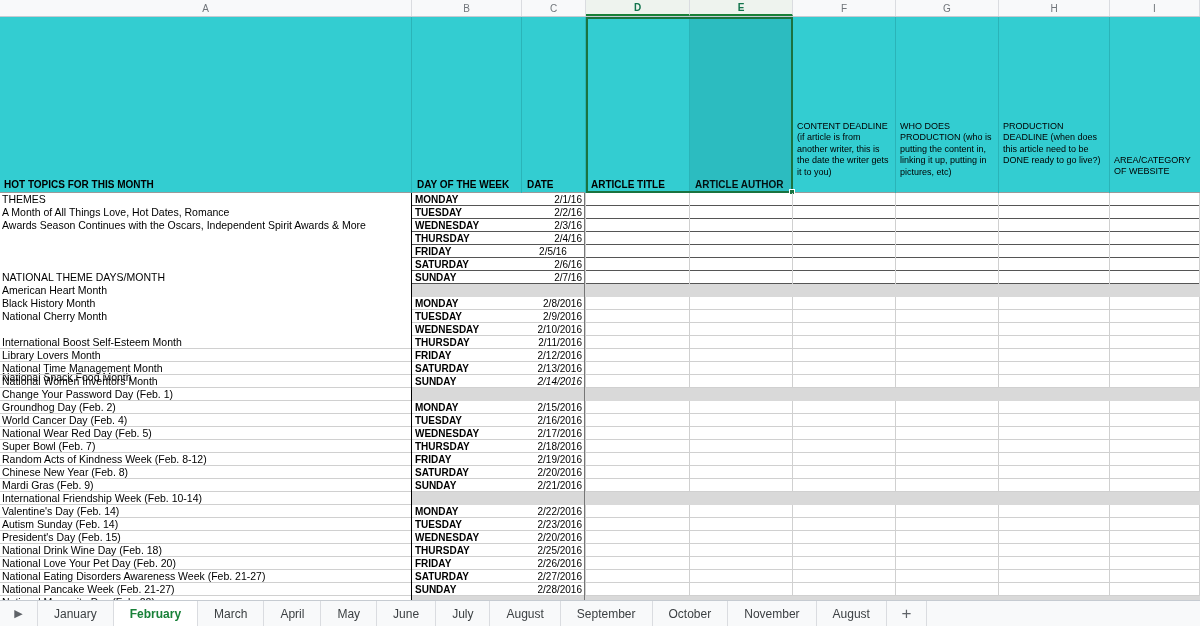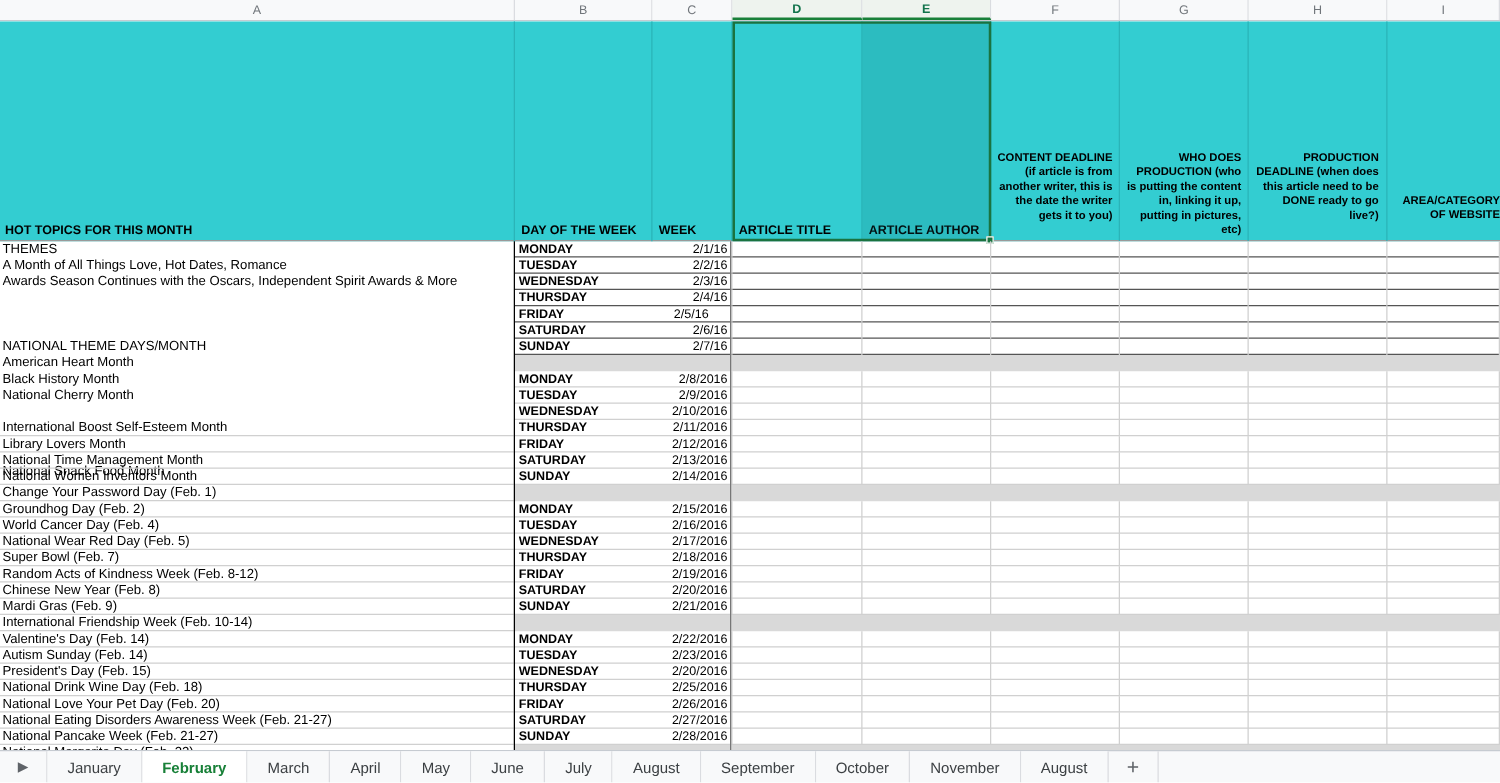--- a/index.html
+++ b/index.html
@@ -59,25 +59,24 @@
   }
   .teal-sep {
     position: absolute; top: 0; width: 1px; height: 176px;
     background: #2ab4b8;
   }
 
   
   .wrap-head {
     position: absolute;
     font-size: 9px;
-    font-weight: bold;
+    font-weight: normal;
     color: #000;
     line-height: 11.4px;
     padding: 0 3px;
-    text-align: right;
   }
 
   
   .head-label {
     position: absolute;
     height: 17px;
     line-height: 17px;
     font-size: 10px;
     font-weight: bold;
     color: #000;
@@ -207,21 +206,21 @@
     <div class="teal-sep" style="left:998px"></div>
     <div class="teal-sep" style="left:1109px"></div>
 
     <div class="wrap-head" style="left:794px; top:104px; width:99px;">CONTENT DEADLINE (if article is from another writer, this is the date the writer gets it to you)</div>
     <div class="wrap-head" style="left:897px; top:104px; width:99px;">WHO DOES PRODUCTION (who is putting the content in, linking it up, putting in pictures, etc)</div>
     <div class="wrap-head" style="left:1000px; top:104px; width:106px;">PRODUCTION DEADLINE (when does this article need to be DONE ready to go live?)</div>
     <div class="wrap-head" style="left:1111px; top:138px; width:92px;">AREA/CATEGORY OF WEBSITE</div>
 
     <div class="head-label" style="left:0px;   top:159px;">HOT TOPICS FOR THIS MONTH</div>
     <div class="head-label" style="left:413px; top:159px;">DAY OF THE WEEK</div>
-    <div class="head-label" style="left:523px; top:159px;">WEEK</div>
+    <div class="head-label" style="left:523px; top:159px;">DATE</div>
     <div class="head-label" style="left:587px; top:159px;">ARTICLE TITLE</div>
     <div class="head-label" style="left:691px; top:159px;">ARTICLE AUTHOR</div>
 
     <div class="sel-fill" style="left:690px; top:0px; width:103px; height:176px;"></div>
     <div class="sel-box" style="left:586px; top:0px; width:207px; height:176px;"></div>
     <div class="sel-handle" style="left:789px; top:172px;"></div>
 
     <div id="cells">
         <div class="cell a bold" style="top: 176px; left: 2px; width: 408px;">THEMES</div>
         <div class="cell a" style="top: 189px; left: 2px; width: 408px;">A Month of All Things Love, Hot Dates, Romance</div>
@@ -397,21 +396,21 @@
         <div class="cell date" style="top: 345px; left: 524px; width: 58px; text-align: right;">2/13/2016</div>
         <div class="rowline" style="top: 357px; left: 412px; width: 788px;"></div>
         <div style="position: absolute; top: 345px; left: 585px; width: 1px; height: 13px; background: rgb(208, 208, 208);"></div>
         <div style="position: absolute; top: 345px; left: 689px; width: 1px; height: 13px; background: rgb(208, 208, 208);"></div>
         <div style="position: absolute; top: 345px; left: 792px; width: 1px; height: 13px; background: rgb(208, 208, 208);"></div>
         <div style="position: absolute; top: 345px; left: 895px; width: 1px; height: 13px; background: rgb(208, 208, 208);"></div>
         <div style="position: absolute; top: 345px; left: 998px; width: 1px; height: 13px; background: rgb(208, 208, 208);"></div>
         <div style="position: absolute; top: 345px; left: 1109px; width: 1px; height: 13px; background: rgb(208, 208, 208);"></div>
         <div style="position: absolute; top: 345px; left: 1199px; width: 1px; height: 13px; background: rgb(208, 208, 208);"></div>
         <div class="cell day" style="top: 358px; left: 415px; width: 104px;">SUNDAY</div>
-        <div class="cell date" style="top: 358px; left: 524px; width: 58px; text-align: right;">2/14/2016</div>
+        <div class="cell date" style="top: 358px; left: 524px; width: 58px; text-align: right; font-style: italic;">2/14/2016</div>
         <div class="rowline" style="top: 370px; left: 412px; width: 788px;"></div>
         <div style="position: absolute; top: 358px; left: 585px; width: 1px; height: 13px; background: rgb(208, 208, 208);"></div>
         <div style="position: absolute; top: 358px; left: 689px; width: 1px; height: 13px; background: rgb(208, 208, 208);"></div>
         <div style="position: absolute; top: 358px; left: 792px; width: 1px; height: 13px; background: rgb(208, 208, 208);"></div>
         <div style="position: absolute; top: 358px; left: 895px; width: 1px; height: 13px; background: rgb(208, 208, 208);"></div>
         <div style="position: absolute; top: 358px; left: 998px; width: 1px; height: 13px; background: rgb(208, 208, 208);"></div>
         <div style="position: absolute; top: 358px; left: 1109px; width: 1px; height: 13px; background: rgb(208, 208, 208);"></div>
         <div style="position: absolute; top: 358px; left: 1199px; width: 1px; height: 13px; background: rgb(208, 208, 208);"></div>
         <div class="grayband" style="top: 371px;"></div>
         <div class="cell day" style="top: 384px; left: 415px; width: 104px;">MONDAY</div>

